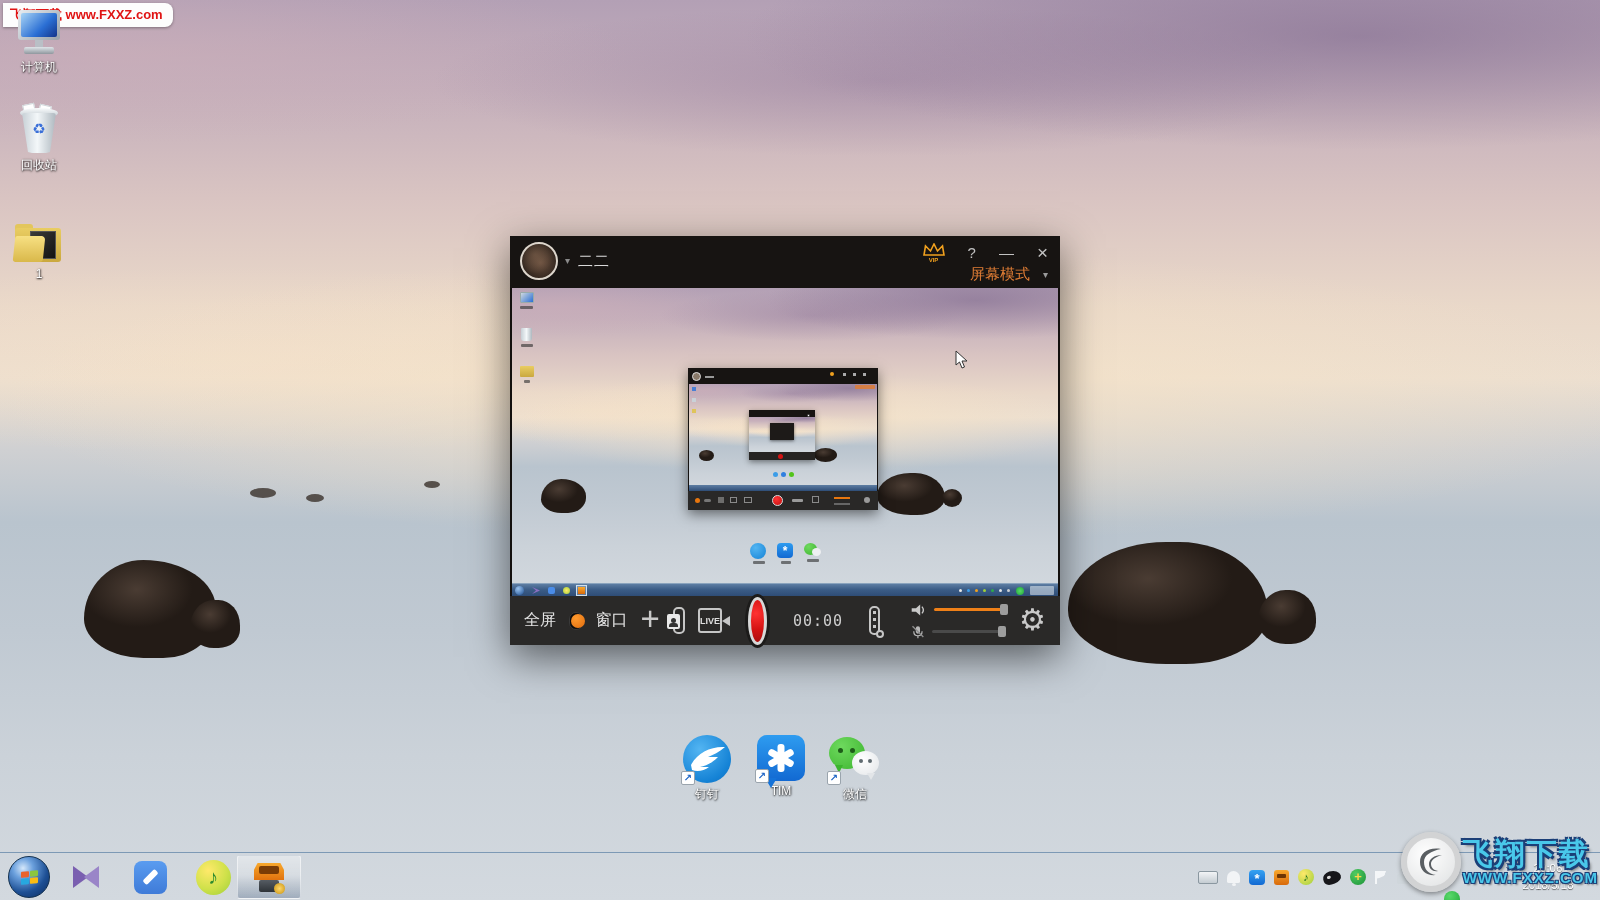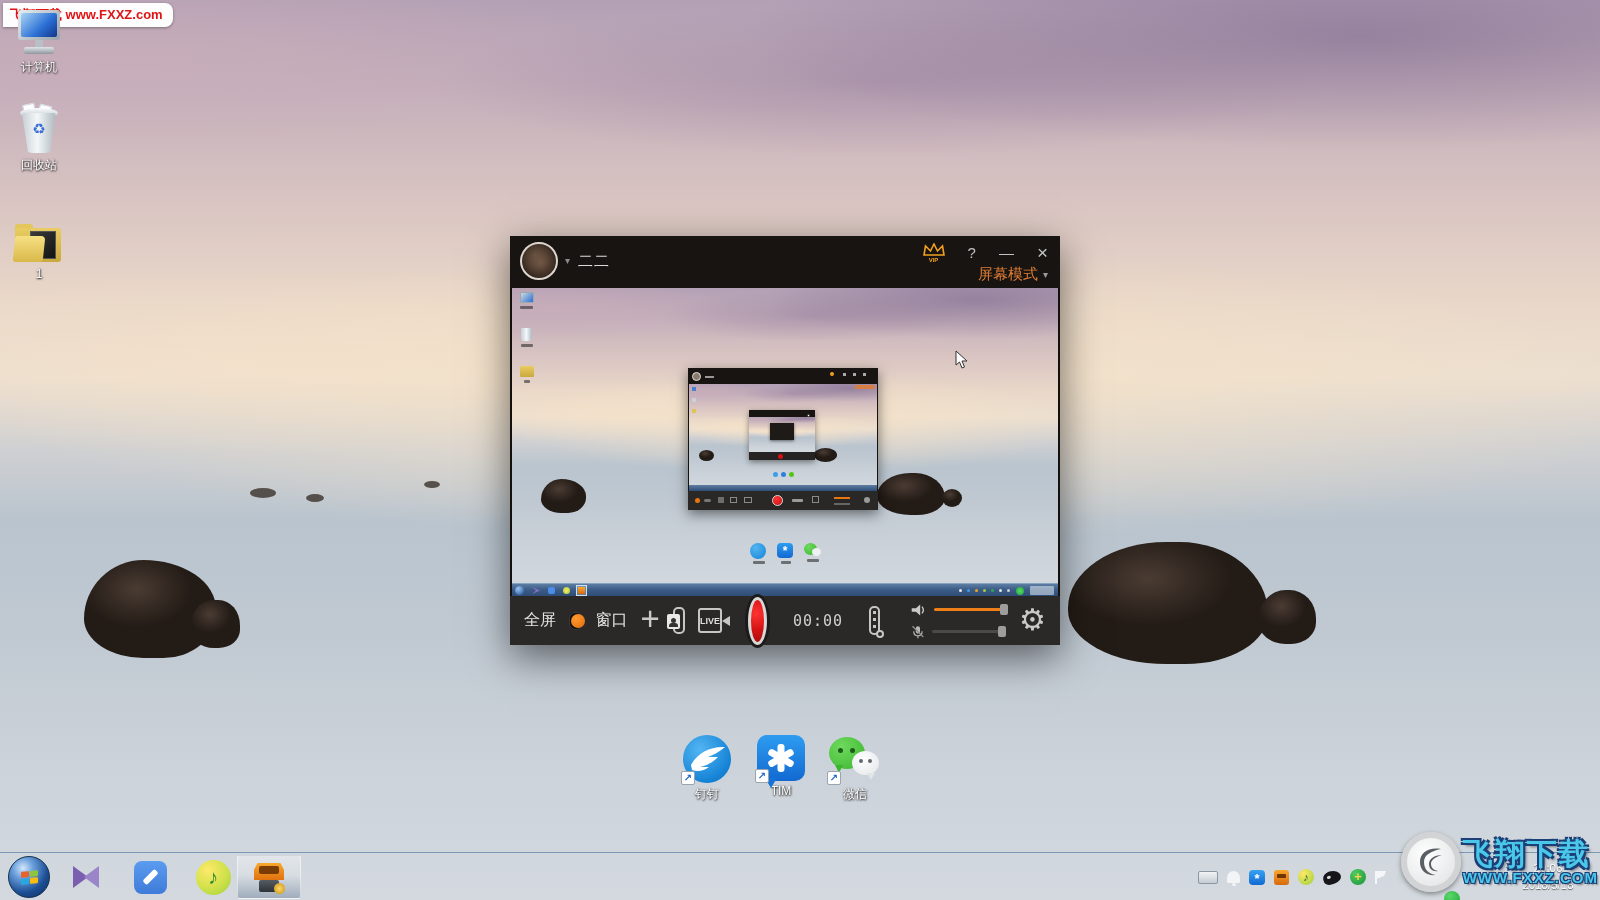--- a/index.html
+++ b/index.html
@@ -79,21 +79,21 @@
   .avatar{position:absolute;left:10px;top:6px;width:38px;height:38px;border-radius:50%;border:2px solid #ddd6cc;
     background:radial-gradient(circle at 38% 32%, #87695280 , transparent 60%),
       radial-gradient(circle at 55% 55%, #6b5140, #3a2c23 55%, #191310 95%);}
   .hcaret{position:absolute;left:55px;top:19px;color:#8a8a8a;font-size:10px;}
   .uname{position:absolute;left:68px;top:16px;color:#d9d9d9;font-size:15px;letter-spacing:1px;}
   .hbtns{position:absolute;right:12px;top:6px;display:flex;align-items:center;gap:23px;}
   .vipbox{display:flex;flex-direction:column;align-items:center;line-height:1;cursor:pointer;}
   .viptxt{color:#f0a01e;font-size:6px;font-weight:bold;margin-top:1px;}
   .hbtn{color:#c2c2c2;font-size:15px;cursor:pointer;line-height:22px;}
   .hclose{font-size:19px;}
-  .mode{position:absolute;right:12px;bottom:4px;display:flex;align-items:center;gap:5px;cursor:pointer;}
+  .mode{position:absolute;right:12px;bottom:4px;display:flex;align-items:center;gap:13px;cursor:pointer;}
   .mode-t{color:#e07d35;font-size:15px;}
   .mode-c{color:#9a9a9a;font-size:10px;}
 
   .preview{position:absolute;left:2px;top:52px;width:546px;height:308px;overflow:hidden;}
 
   
   .mbar{background:rgba(45,45,45,.6);height:3px;border-radius:1px;}
   .p-win{position:absolute;left:176px;top:80px;width:190px;height:142px;background:#151210;box-shadow:0 4px 12px rgba(0,0,0,.5);}
   .p-hdr{position:relative;height:16px;background:#171412;}
   .p2{position:absolute;left:1px;top:16px;width:188px;height:107px;overflow:hidden;}

